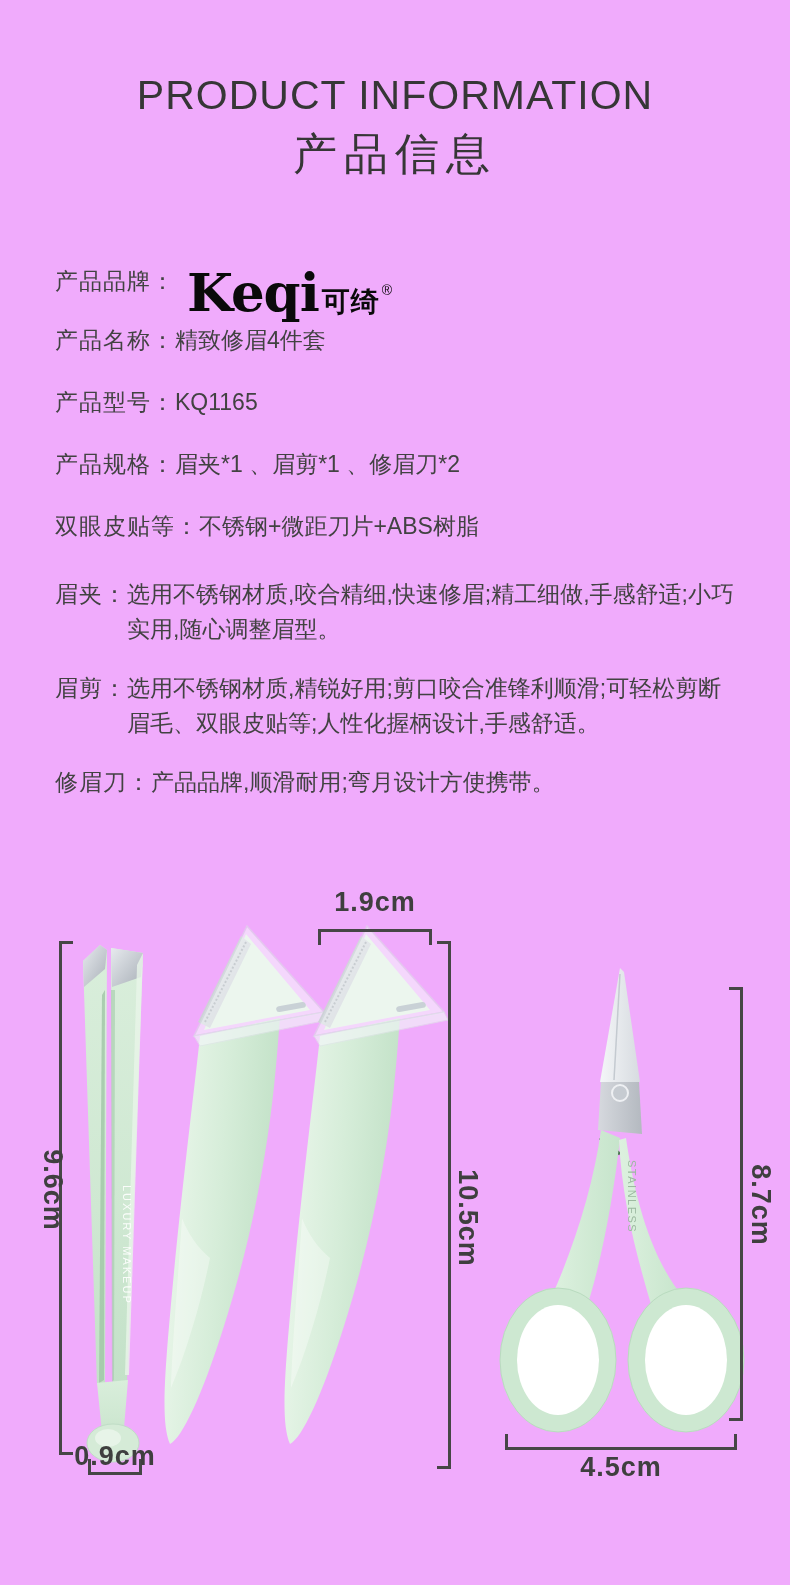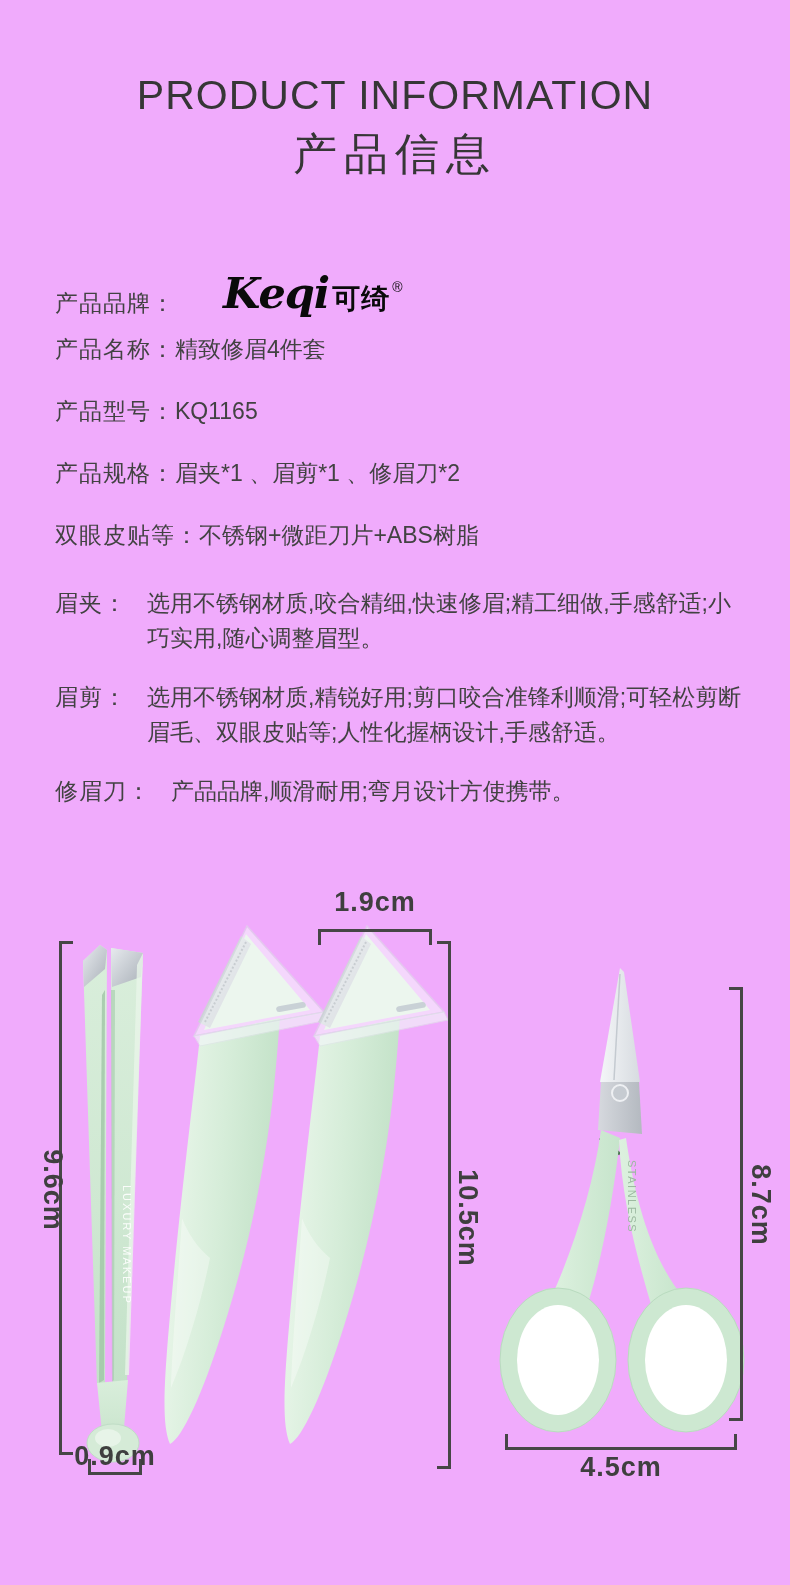--- a/index.html
+++ b/index.html
@@ -18,29 +18,29 @@
     letter-spacing:1px;line-height:1.15;
   }
   .title-zh{
     margin:10px 0 0 0;font-size:44px;font-weight:500;color:#363636;
     letter-spacing:7px;line-height:1.15;
   }
   
   .specs{margin:86px 48px 0 55px;font-size:23px;color:#424242;}
   .row{display:flex;align-items:baseline;margin-bottom:32px;line-height:30px;}
   .row .label{white-space:nowrap;letter-spacing:1px;}
-  .brand-row{align-items:flex-end;margin-bottom:16px;min-height:52px;gap:36px;}
+  .brand-row{align-items:flex-start;margin-bottom:4px;min-height:52px;}
   .brand-logo{display:inline-flex;align-items:baseline;margin-left:12px;color:#0a0a0a;}
   .brand-latin{
-    font-family:"DejaVu Serif", serif;font-size:43px;font-weight:600;
-    letter-spacing:-1px;line-height:1;font-style:italic;
+    font-family:"DejaVu Serif", serif;font-size:53px;font-weight:600;
+    letter-spacing:-1px;line-height:1;
   }
   .brand-zh{font-size:28px;font-weight:700;margin-left:3px;letter-spacing:1px;}
   .brand-reg{font-size:14px;position:relative;top:-16px;margin-left:2px;font-weight:400;}
-  .desc-row{margin-bottom:24px;line-height:35px;align-items:flex-start;gap:20px;}
+  .desc-row{margin-bottom:24px;line-height:35px;align-items:flex-start;}
   .desc-row .value{flex:1;}
   
   .showcase{position:absolute;inset:0;}
   .abs{position:absolute;}
   .dim-label{
     font-weight:700;font-size:27px;color:#3f3f3f;line-height:32px;
     text-align:center;letter-spacing:1px;
   }
   .vlabel{
     display:flex;align-items:center;justify-content:center;

